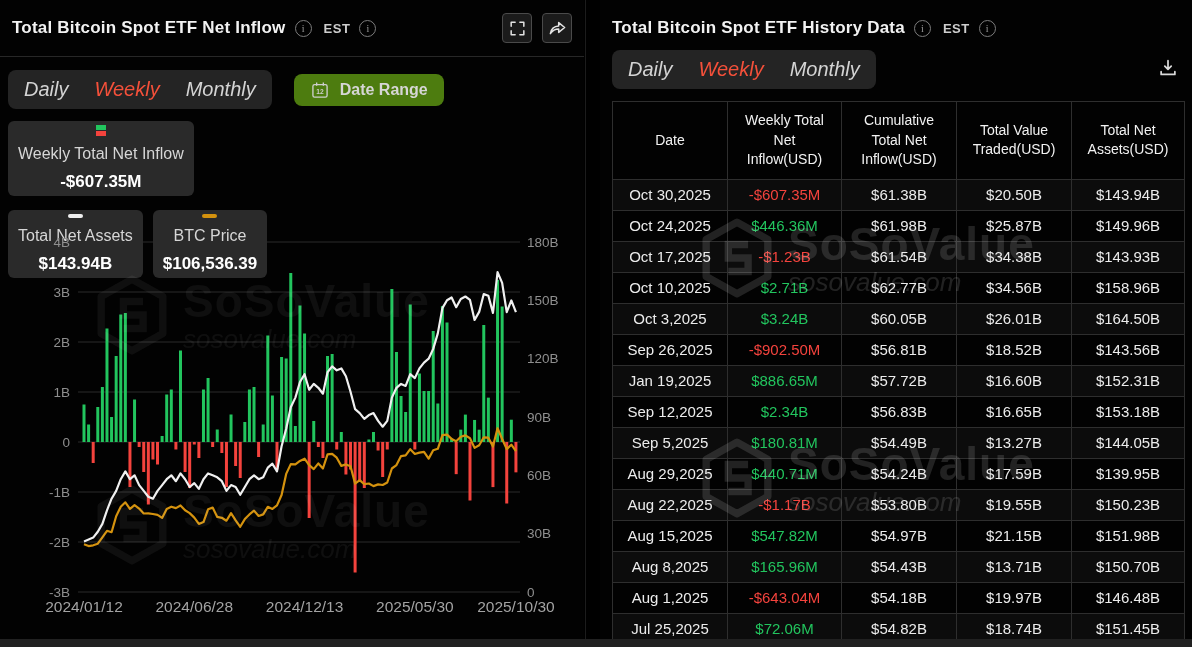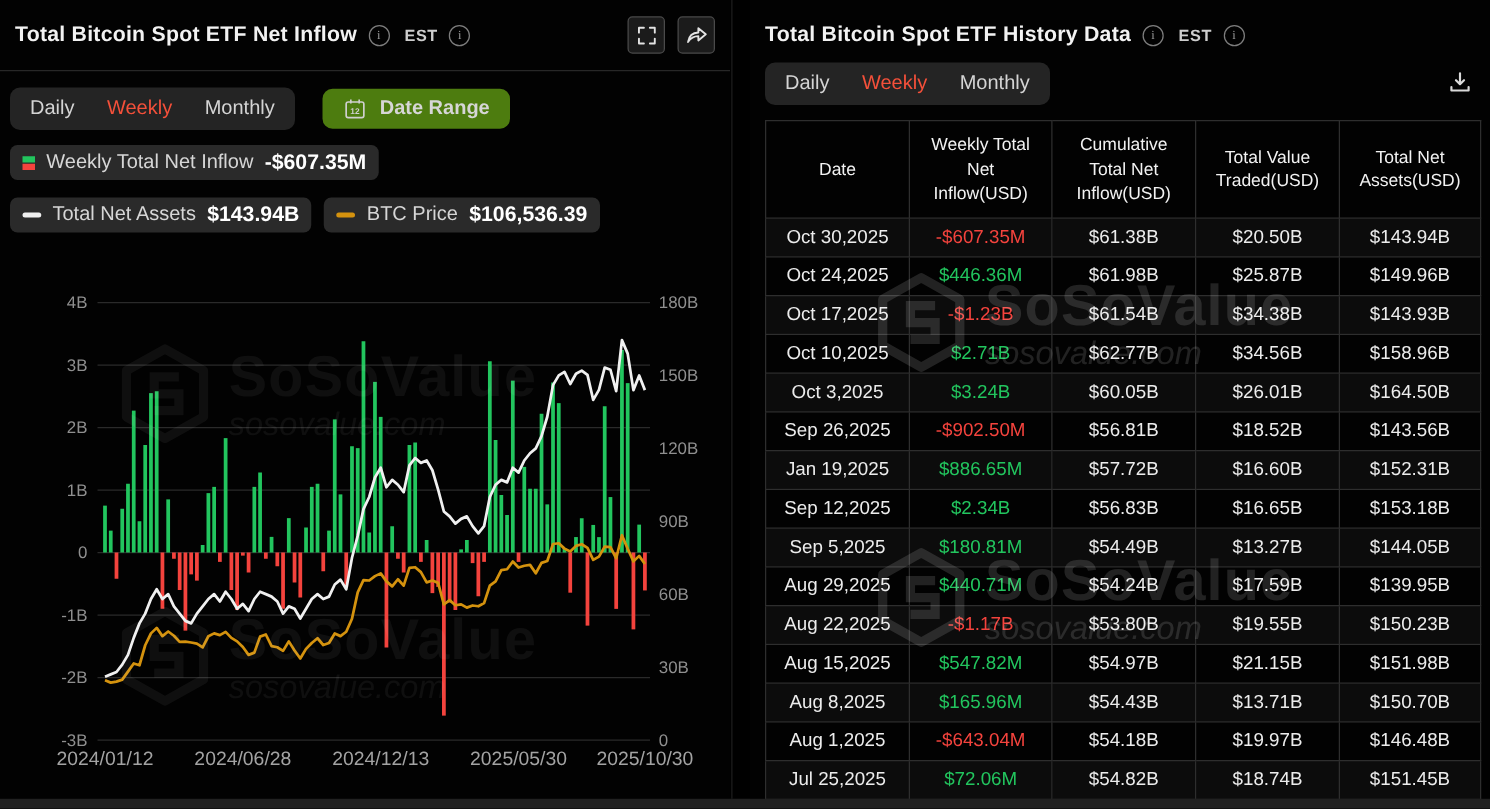--- a/index.html
+++ b/index.html
@@ -20,31 +20,31 @@
              font-family:"Liberation Serif",serif;}
   .est{margin-left:12px;font-size:13px;font-weight:700;color:#cdcdcd;letter-spacing:.5px;}
   .spacer{flex:1;}
   .icon-btn{width:30px;height:30px;background:#1b1b1b;border:1px solid #4a4a4a;border-radius:4px;
             display:flex;align-items:center;justify-content:center;margin-left:10px;padding:0;cursor:pointer;}
   .icon-btn svg{stroke:#e3e3e3;fill:none;stroke-width:1.9;stroke-linecap:round;stroke-linejoin:round;}
 
   
   .controls{display:flex;align-items:center;margin:13px 12px 0 8px;gap:22px;}
   .tab-group{background:#242424;border-radius:8px;padding:8px 16px;display:flex;gap:26px;}
-  .tab{font-size:16px;color:#d4d4d4;cursor:pointer;white-space:nowrap;}
+  .tab{font-size:20px;color:#d4d4d4;cursor:pointer;white-space:nowrap;font-style:italic;}
   .tab.active{color:var(--accent);}
   .date-range{background:#4d7c0f;border:none;border-radius:8px;padding:6px 16px;display:flex;align-items:center;
               gap:10px;color:#d6d6d6;font-size:16px;font-weight:700;cursor:pointer;
               font-family:"Liberation Sans",sans-serif;}
   .date-range svg{stroke:#cfcfcf;fill:none;stroke-width:1.6;}
 
   
   .legend{margin:12px 8px 0 8px;display:flex;flex-wrap:wrap;gap:7px 10px;}
   .chip{background:#2a2a2a;border-radius:6px;padding:4px 10px;display:inline-flex;align-items:center;gap:9px;
-        font-size:16px;color:#d6d6d6;cursor:pointer;}
+        font-size:16px;color:#d6d6d6;cursor:pointer;flex-direction:column;}
   .chip b{color:#fff;font-size:17px;}
   .mk{flex:none;display:inline-block;}
   .mk.inflow{width:10px;height:11px;}
   .mk.inflow .t{display:block;width:10px;height:5px;background:var(--green);}
   .mk.inflow .b{display:block;width:10px;height:5px;background:var(--red);margin-top:1px;}
   .mk.dash{width:15px;height:4px;border-radius:2px;}
   .mk.dash.white{background:#efefef;}
   .mk.dash.orange{background:var(--btc);}
 
   

